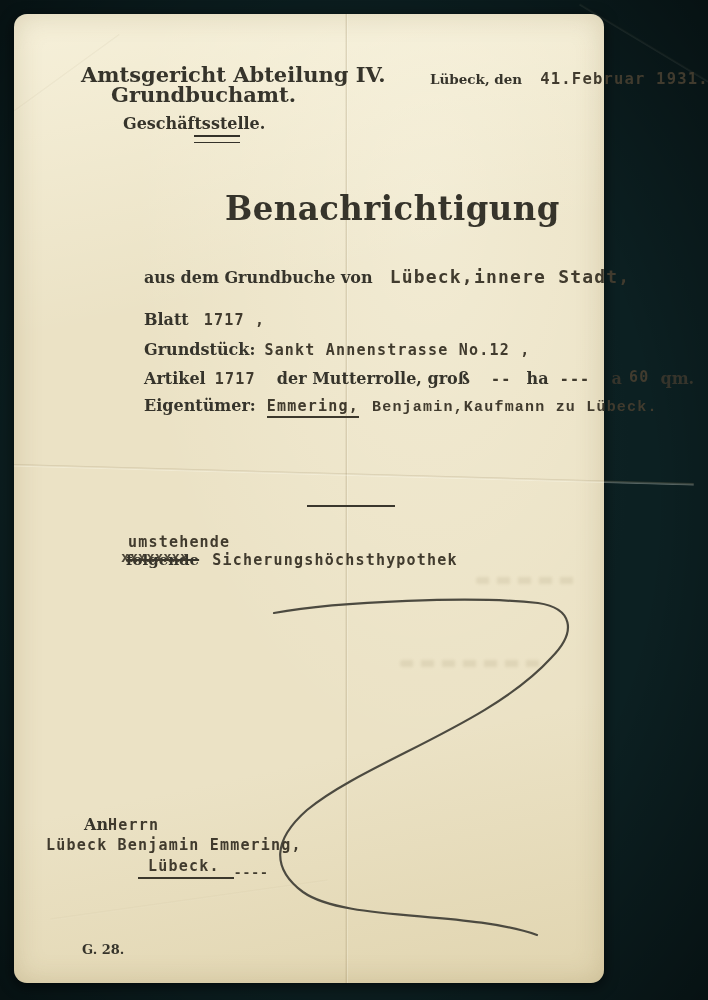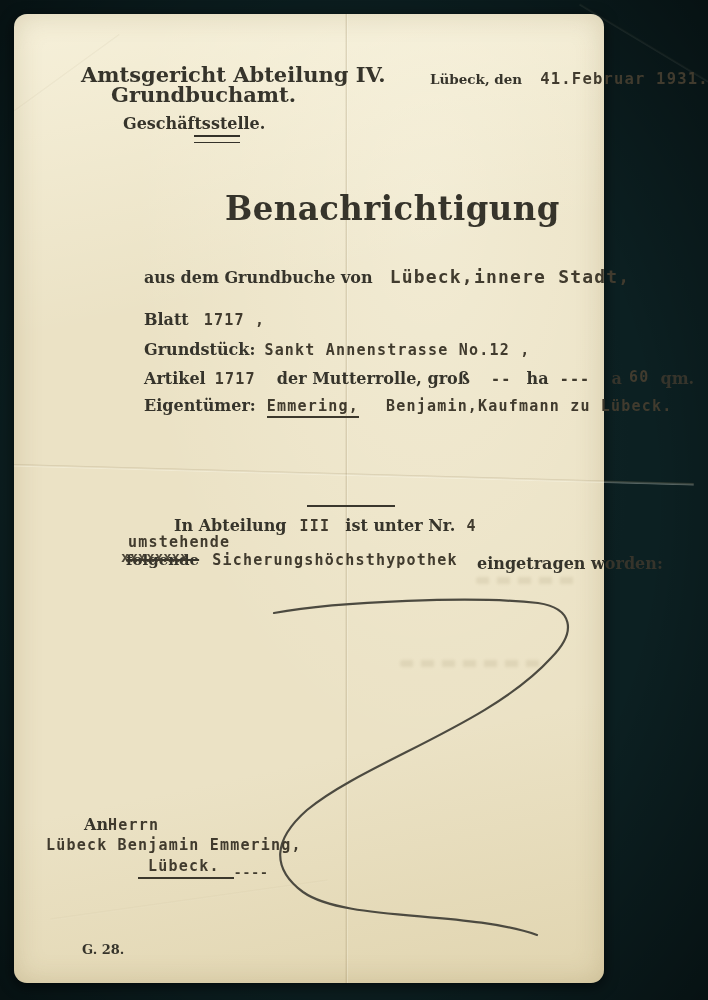--- a/index.html
+++ b/index.html
@@ -88,43 +88,36 @@
     <span class="fraktur" style="font-size:16px;margin-left:10px;margin-top:48px;">ha</span>
     <span class="typed" style="font-size:15px;margin-left:6px;">---</span>
     <span class="fraktur" style="font-size:16px;margin-left:16px;">a</span>
     <span class="typed" style="font-size:15px;margin-left:2px;vertical-align:2px;">60</span>
     <span class="fraktur" style="font-size:16px;margin-left:6px;">qm.</span>
   </div>
 
   <div class="abs" style="left:130px;top:382px;">
     <span class="fraktur" style="font-size:16px;">Eigentümer:</span>
     <span class="typed u-name" style="font-size:15px;margin-left:6px;">Emmering,</span>
-    <span class="typed" style="font-size:15px;margin-left:22px;">Benjamin,Kaufmann zu Lübeck.</span>
+    <span class="typed" style="font-size:15px;margin-left:8px;font-family:Liberation Mono, monospace;">Benjamin,Kaufmann zu Lübeck.</span>
   </div>
 
   <div class="divider" style="left:293px;top:491px;width:88px;"></div>
 
-  <div class="abs" style="left:160px;top:502px;">
-    <span class="fraktur" style="font-size:16px;">In Abteilung</span>
-    <span class="typed" style="font-size:15px;margin-left:8px;">III</span>
-    <span class="fraktur" style="font-size:16px;margin-left:10px;">ist unter Nr.</span>
-    <span class="typed" style="font-size:15px;margin-left:6px;">4</span>
-  </div>
 
   <div class="abs typed" style="left:114px;top:519px;font-size:15px;">umstehende</div>
 
   <div class="abs" style="left:112px;top:536px;">
     <span class="struck-wrap">
       <span class="fraktur struck" style="font-size:15px;">folgende</span>
       <span class="typed overlay-x" style="font-size:14px;letter-spacing:0;">xxxxxxxx</span>
     </span>
     <span class="typed" style="font-size:15px;margin-left:8px;">Sicherungshöchsthypothek</span>
   </div>
 
-  <div class="abs fraktur" style="left:463px;top:540px;font-size:16px;">eingetragen worden:</div>
 
   <svg style="position:absolute;left:236px;top:561px;" width="340" height="380" viewBox="0 0 340 380">
     <path d="M 24 38
              C 90 26, 225 21, 288 28
              C 322 33, 328 56, 301 83
              C 240 150, 115 187, 57 235
              C 23 265, 21 293, 53 317
              C 95 347, 215 335, 287 360" fill="none" stroke="#4c4a40" stroke-width="2.2" stroke-linecap="round"></path>
   </svg>
 

